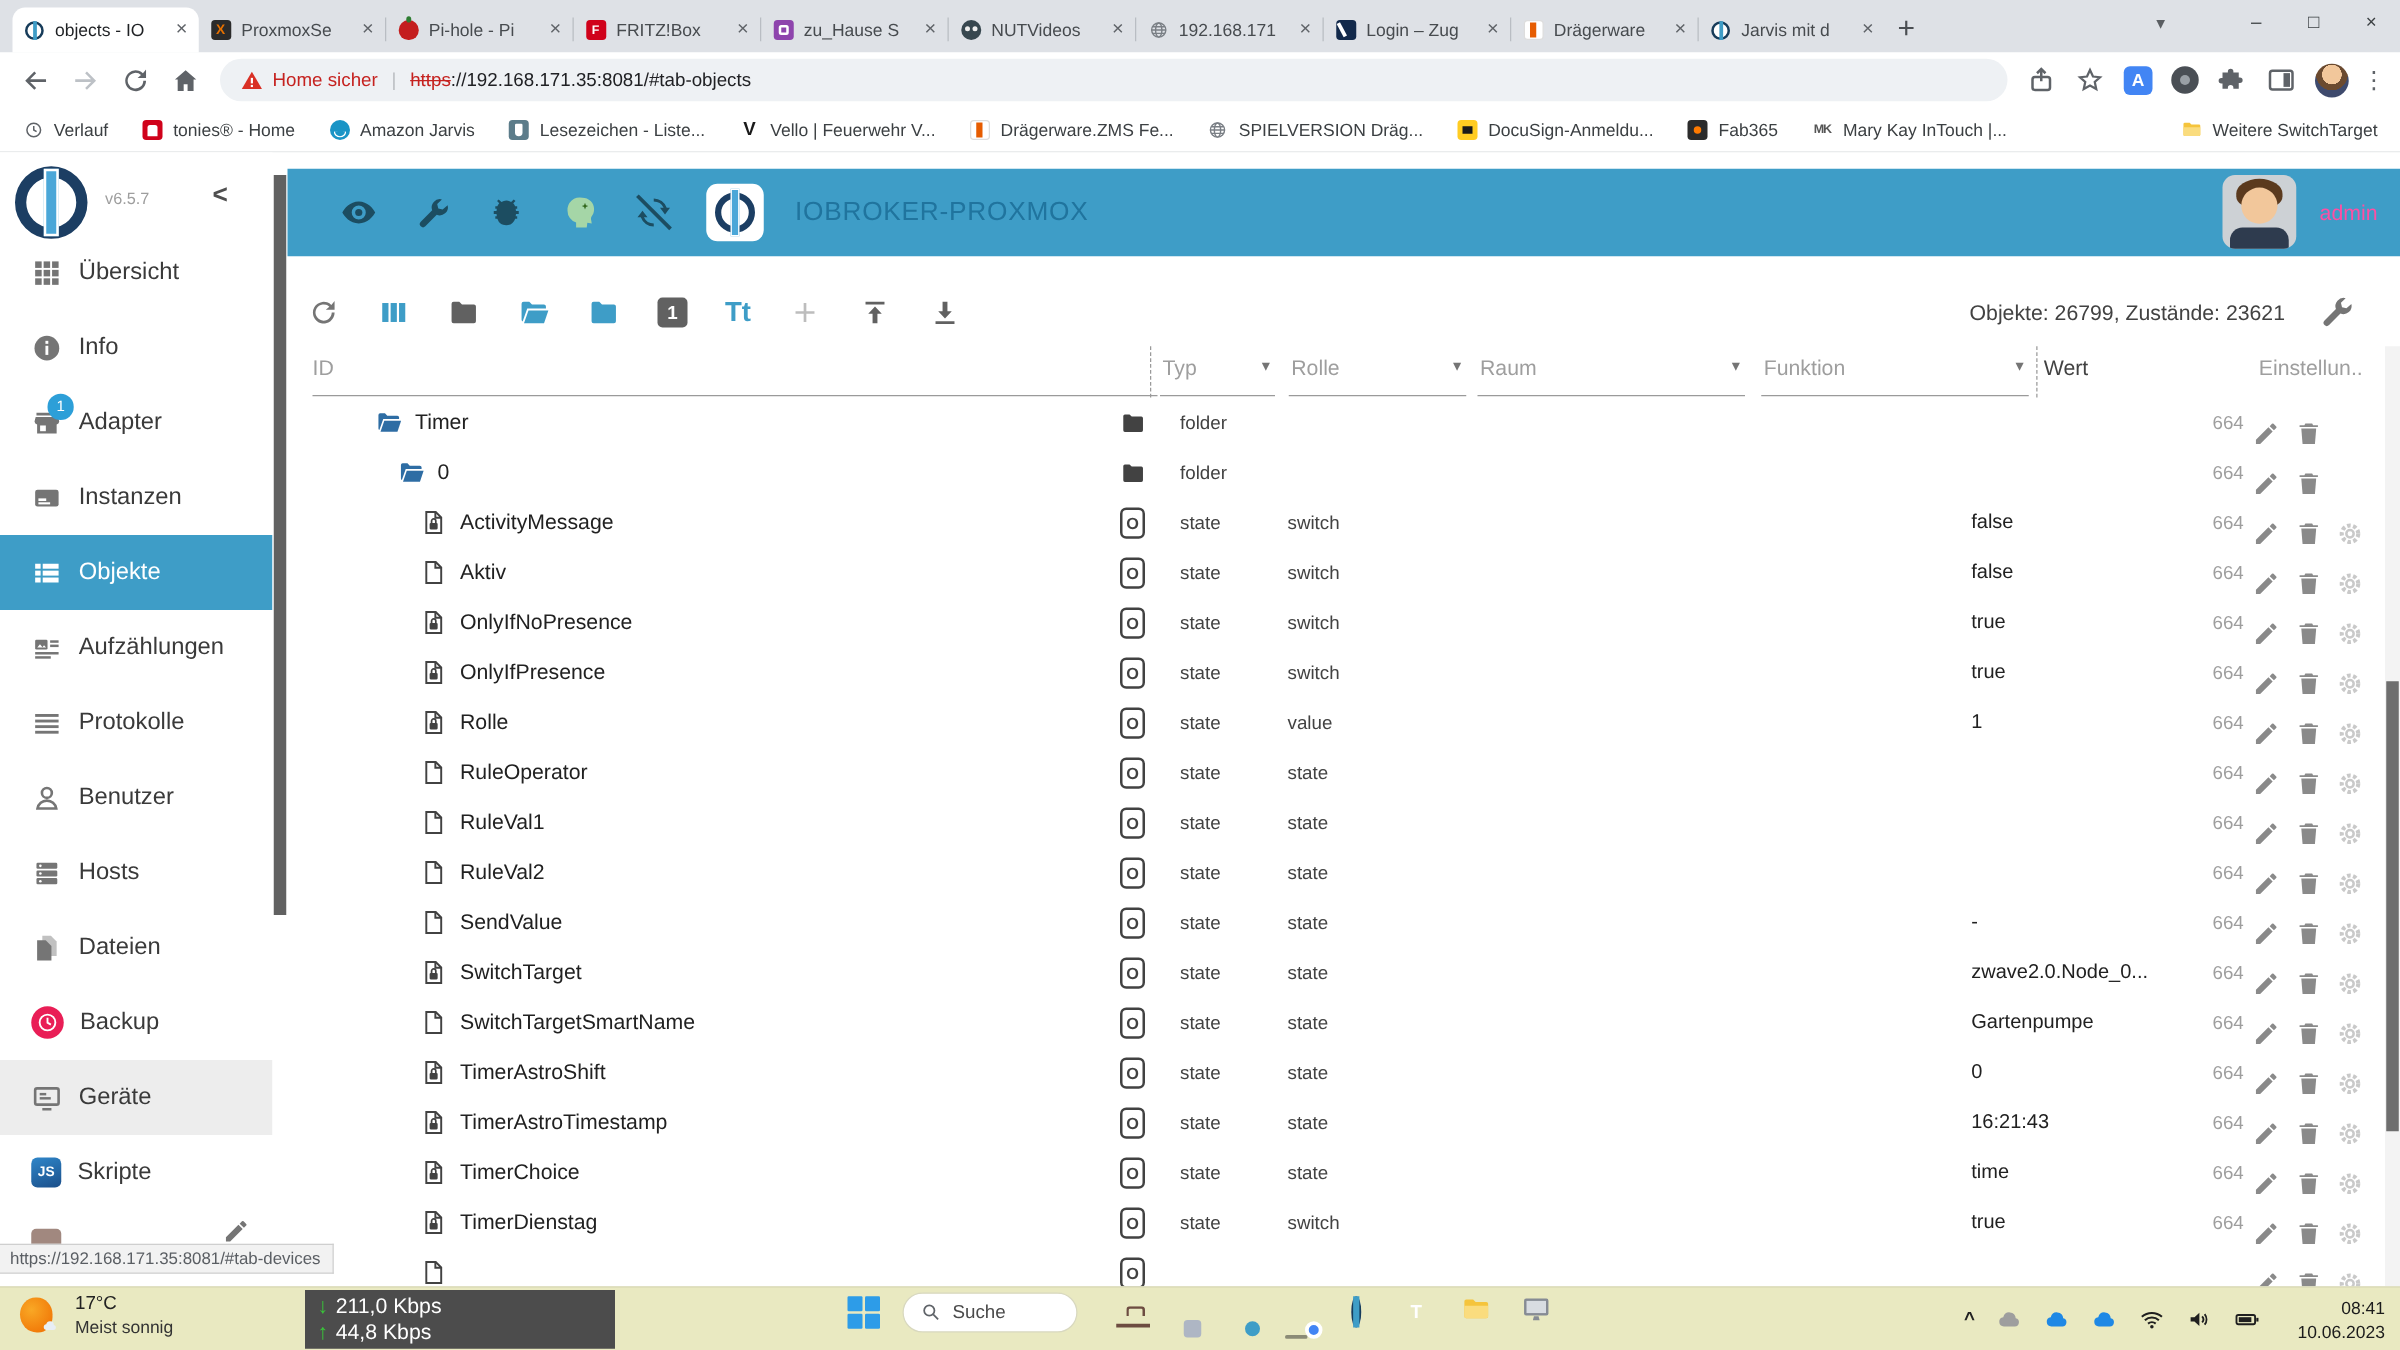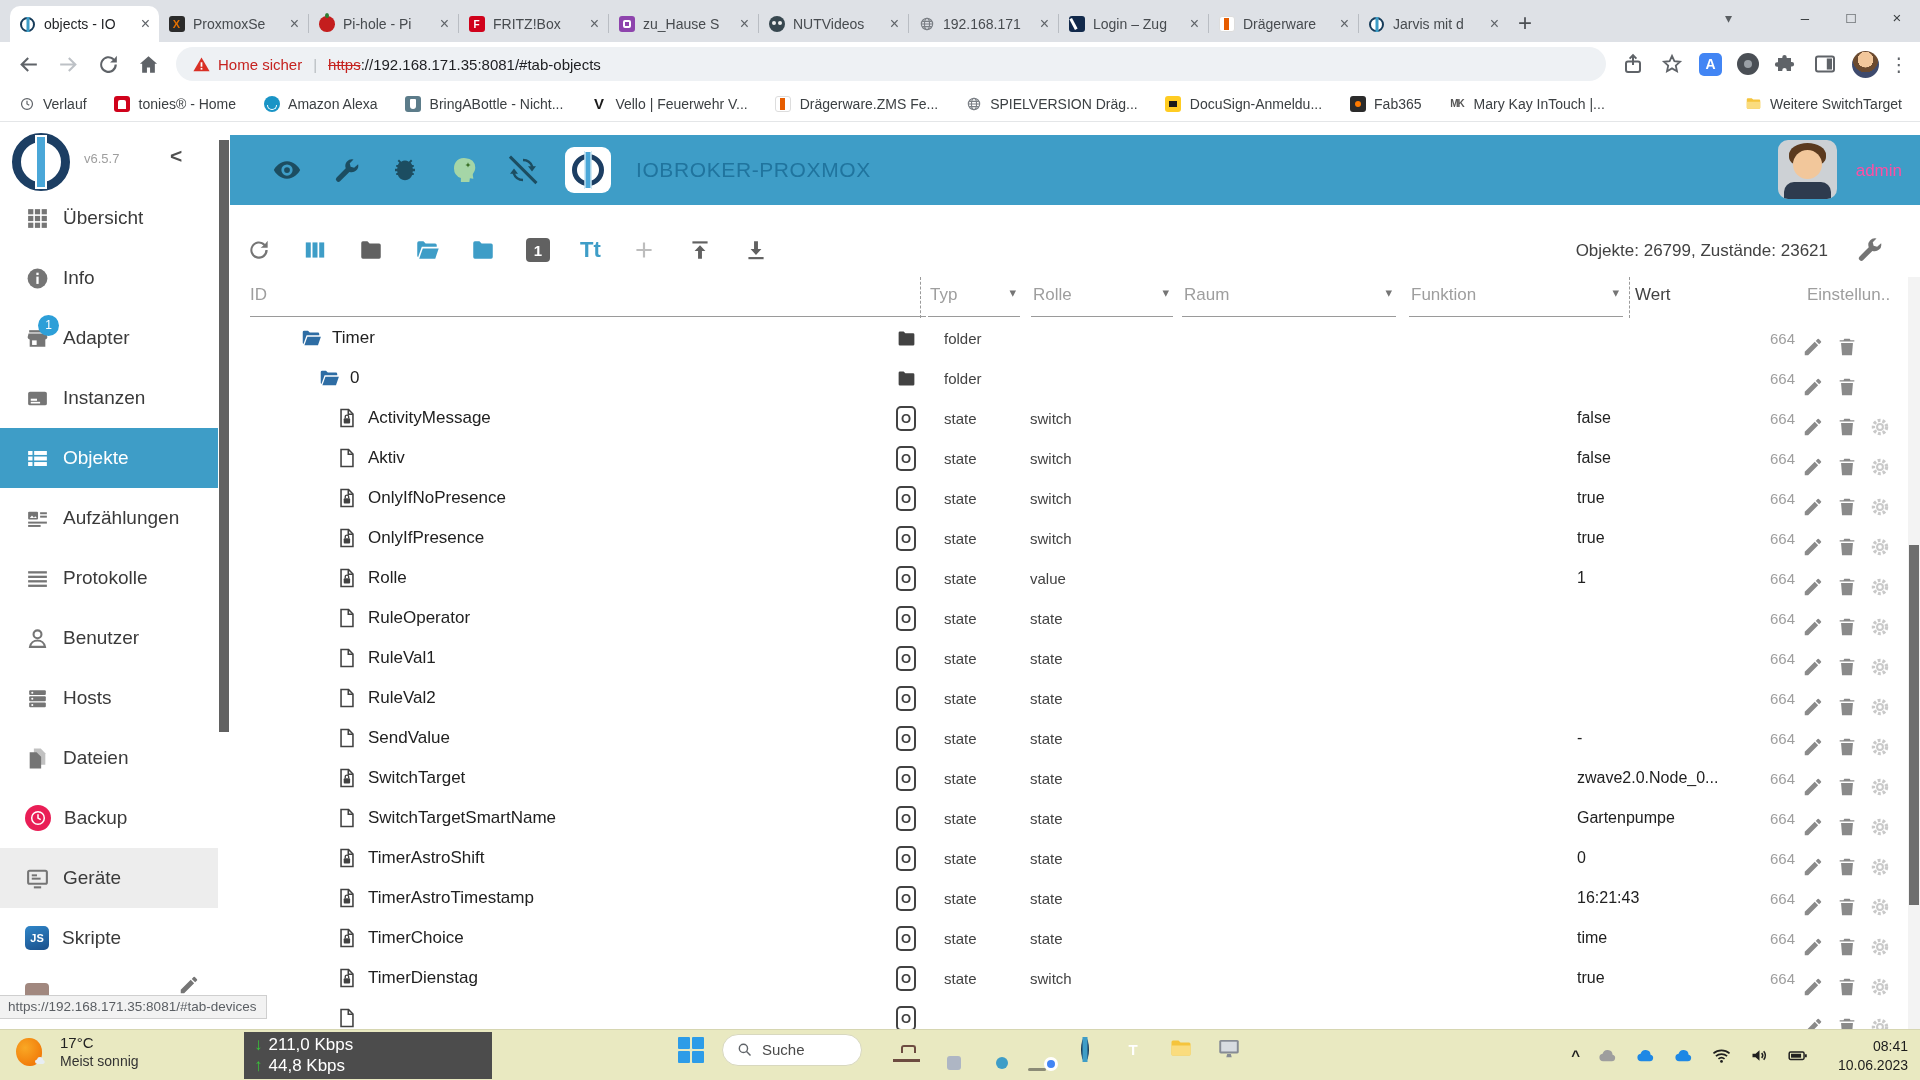--- a/index.html
+++ b/index.html
@@ -367,29 +367,29 @@
             </span>
           </span>
           <span>tonies® - Home</span>
         </div>
         <div class="bm">
           <span class="bmic">
             <span class="fv" style="background:#1994c6;border-radius:50%">
               <span style="position:absolute;left:3px;bottom:2px;width:10px;height:5px;border:1.6px solid #fff;border-top:none;border-radius:0 0 8px 8px"></span>
             </span>
           </span>
-          <span>Amazon Alexa</span>
+          <span>Amazon Jarvis</span>
         </div>
         <div class="bm">
           <span class="bmic">
             <span class="fv" style="background:#5c7c8a">
               <span style="position:absolute;left:5px;top:3px;width:6px;height:10px;background:#fff;border-radius:1px 1px 3px 3px"></span>
             </span>
           </span>
-          <span>BringABottle - Nicht...</span>
+          <span>Lesezeichen - Liste...</span>
         </div>
         <div class="bm">
           <span class="bmic">
             <span class="fv fv-text" style="color:#1a1a1a;font-size:15px">V</span>
           </span>
           <span>Vello | Feuerwehr V...</span>
         </div>
         <div class="bm">
           <span class="bmic">
             <span class="fv" style="background:#fff;border:1px solid #ddd">

